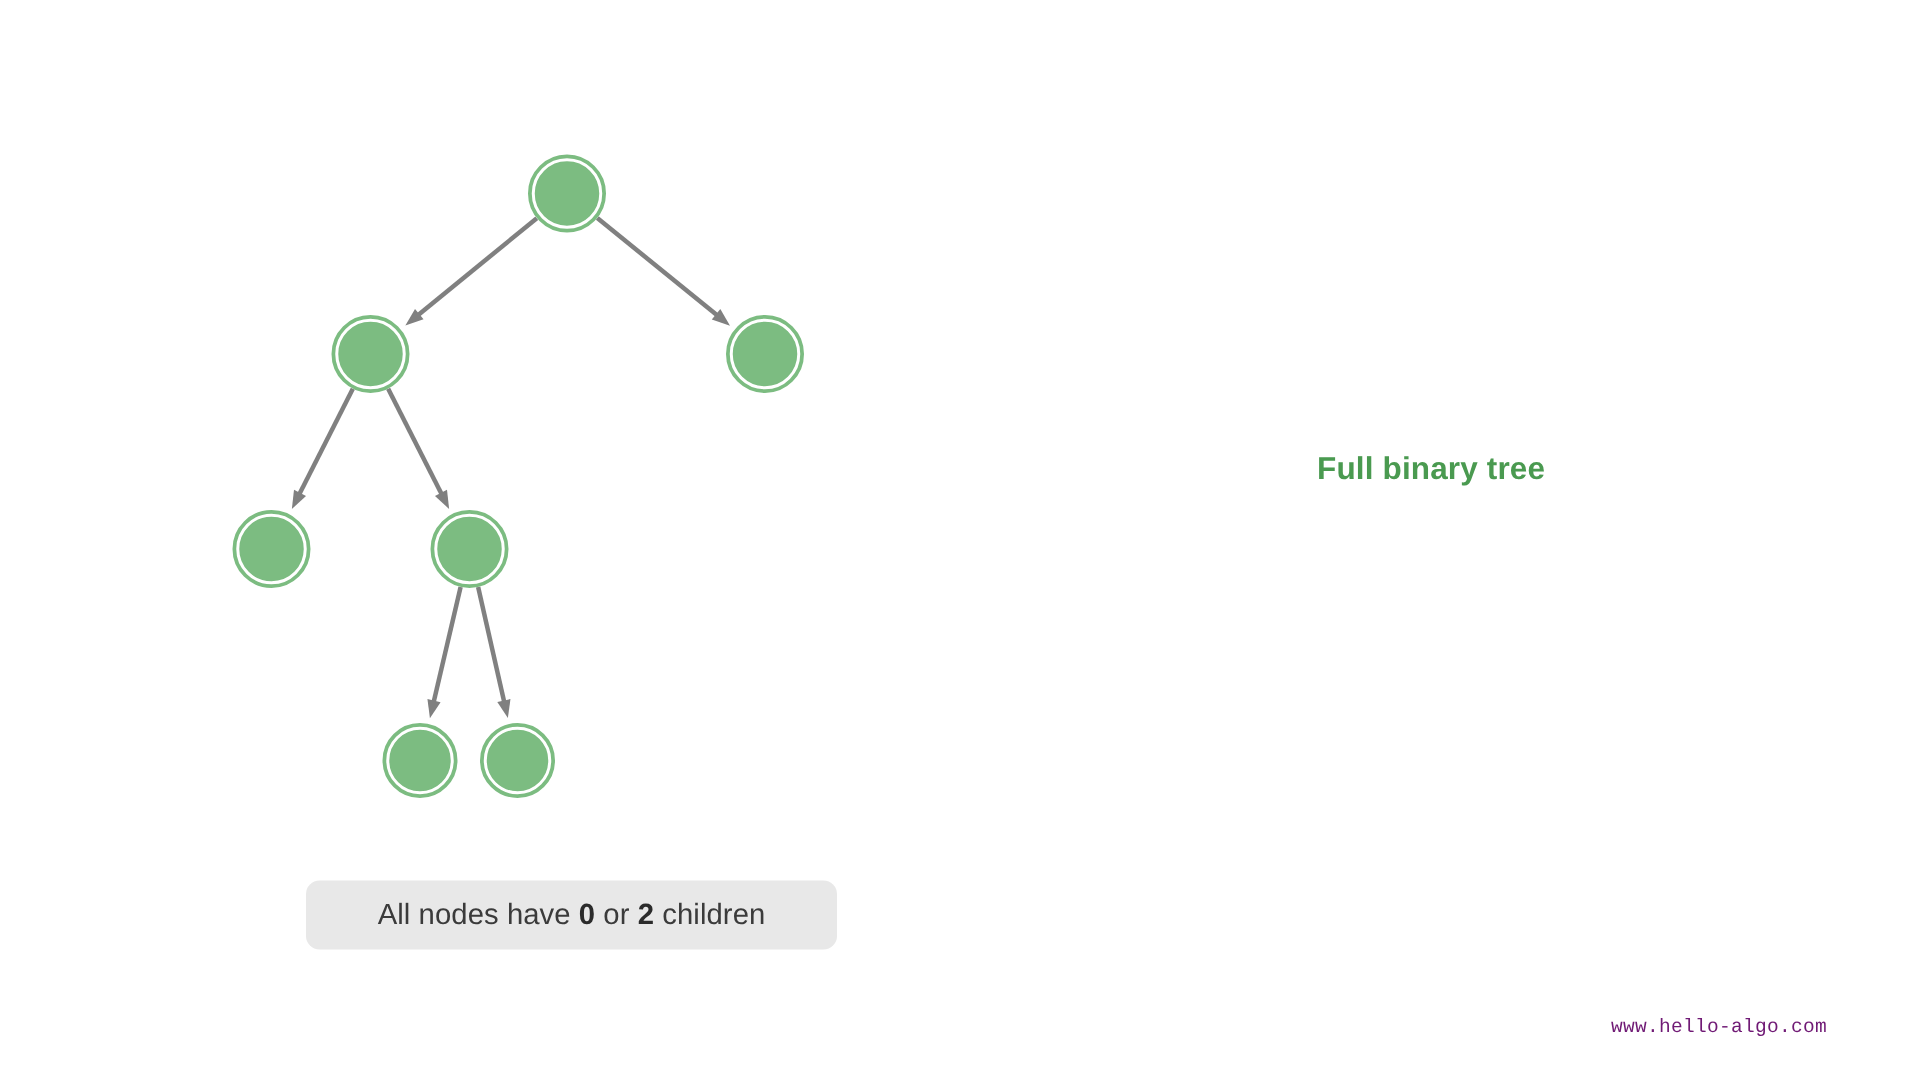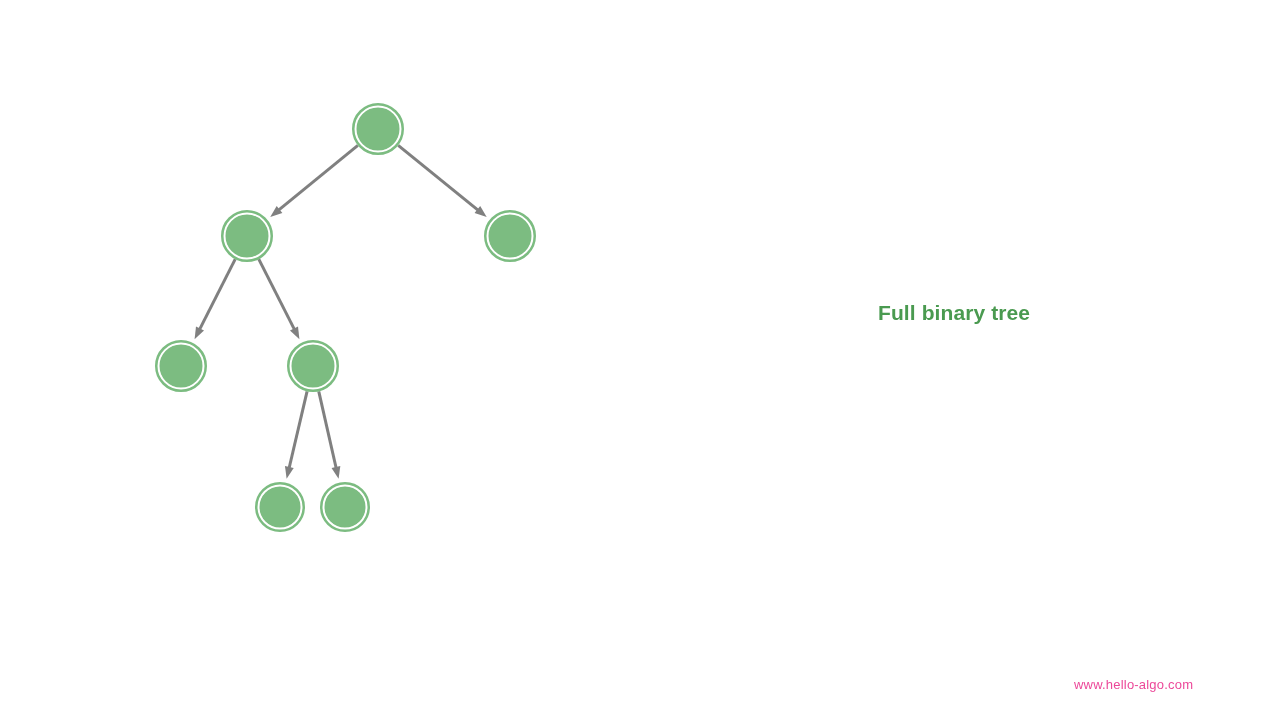--- a/index.html
+++ b/index.html
@@ -59,23 +59,23 @@
     letter-spacing: 0.05px;
   }
   .caption-text b {
     font-weight: bold;
     color: #2b2b2b;
   }
   .watermark {
     position: absolute;
     left: 1074px;
     top: 677px;
-    font-family: Liberation Sans, sans-serif;
+    font-family: Liberation Mono, monospace;
     font-size: 13px;
-    color: #ec4899;
+    color: #701a75;
     letter-spacing: 0.2px;
     white-space: nowrap;
   }
 </style>
 </head>
 <body>
 
 <div id="canvas-root">
 
   <svg id="tree-svg" viewBox="0 0 1280 720" xmlns="http://www.w3.org/2000/svg">
@@ -127,16 +127,19 @@
         <g>
           <circle cx="345" cy="507" r="24" fill="#7cbc81" stroke="#7cbc81" stroke-width="2"></circle>
           <circle cx="345" cy="507" r="21.5" fill="none" stroke="#ffffff" stroke-width="2"></circle>
           <circle cx="345" cy="507" r="20" fill="#7cbc81"></circle>
         </g>
       </g>
   </svg>
 
   <div class="diagram-title">Full binary tree</div>
 
+  <div class="caption-box">
+    <span class="caption-text"><span>All nodes have </span><b>0</b><span> or </span><b>2</b><span> children</span></span>
+  </div>
 
   <div class="watermark">www.hello-algo.com</div>
 
 </div>
 
 </body></html>

